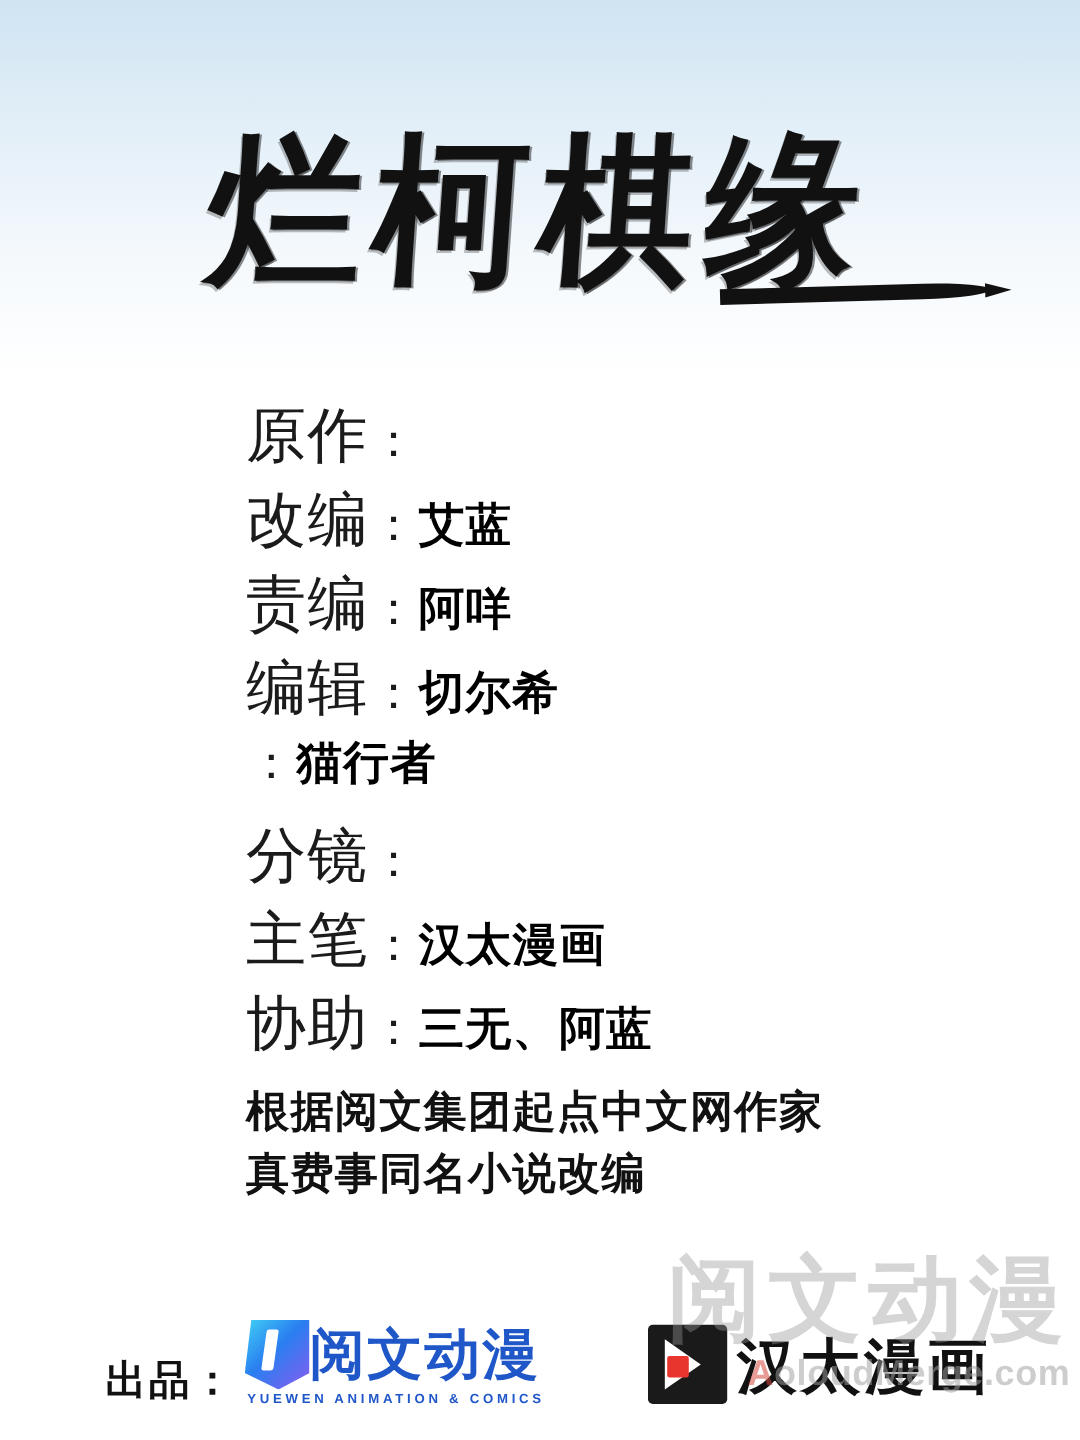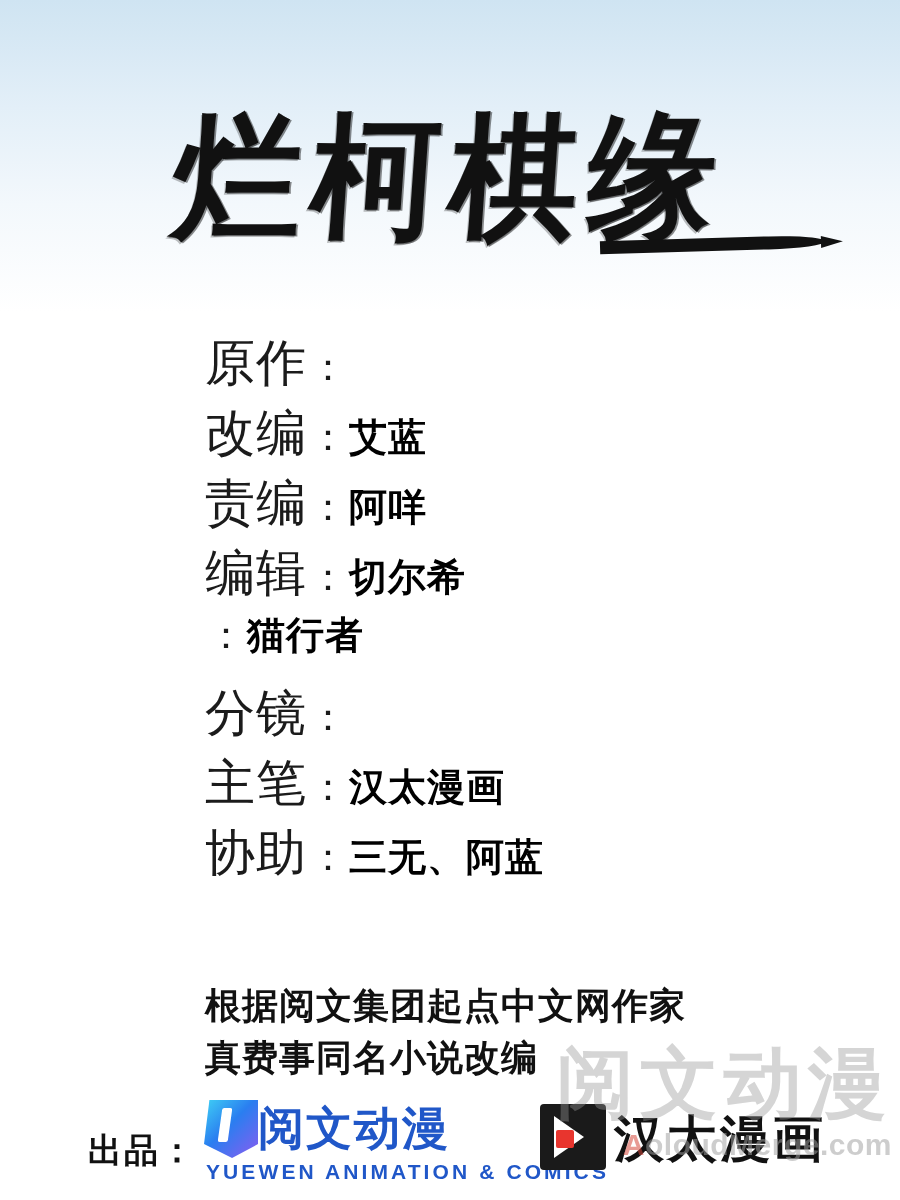--- a/index.html
+++ b/index.html
@@ -90,21 +90,21 @@
     font-size: 38px;
     color: #000000;
     font-weight: 700;
     letter-spacing: 1px;
     white-space: nowrap;
   }
 
   
   .source-note {
     position: absolute;
-    top: 980px;
+    top: 900px;
     left: 205px;
     width: 640px;
     font-size: 36px;
     font-weight: 700;
     color: #111111;
     line-height: 1.45;
     letter-spacing: 1px;
   }
   .source-note div { white-space: nowrap; }
 
@@ -164,21 +164,21 @@
     font-size: 46px;
     font-weight: 700;
     color: #2057c8;
     letter-spacing: 2px;
     white-space: nowrap;
   }
   .yw-sub {
     position: absolute;
     left: 2px;
     top: 62px;
-    font-size: 21px;
+    font-size: 11px;
     font-weight: 700;
     color: #2057c8;
     letter-spacing: 3.1px;
     white-space: nowrap;
   }
 
   
   .hantai-logo {
     position: absolute;
     left: 524px;

